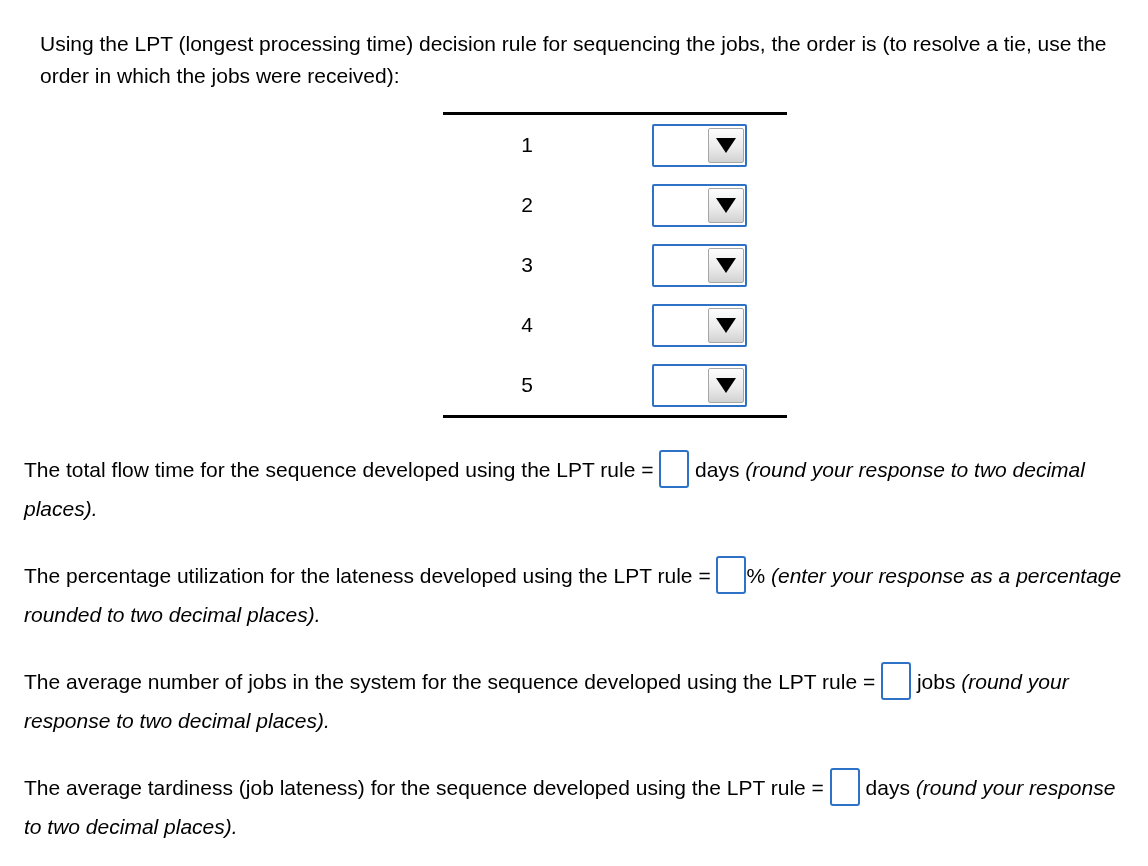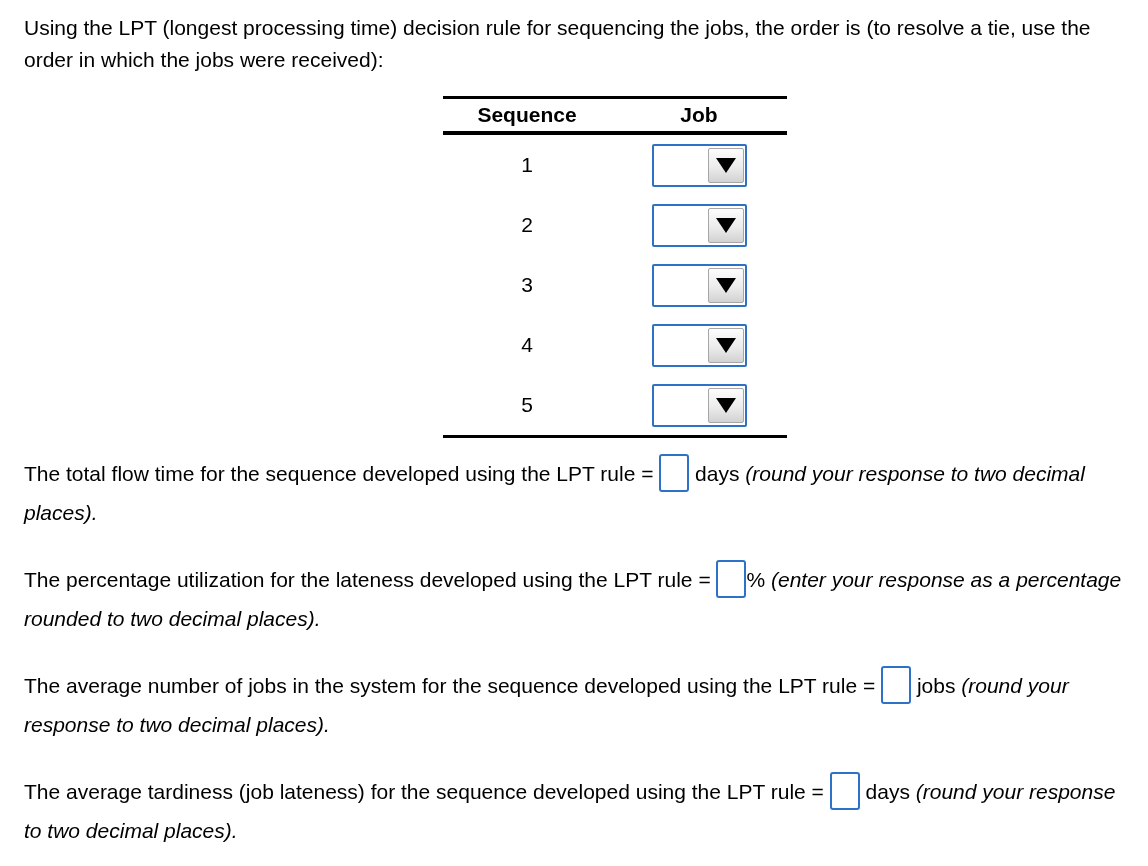--- a/index.html
+++ b/index.html
@@ -4,21 +4,21 @@
 <style>
   * { margin:0; padding:0; box-sizing:border-box; }
   html,body { background:#fff; }
   body {
     width:1148px; height:866px;
     padding:12px 24px 0 24px;
     font-family:"Liberation Sans", sans-serif;
     font-size:21px; line-height:32px; color:#000;
     overflow:hidden;
   }
-  .intro { margin:0; }
+  .intro { margin:16px; }
 
   
   .seq-table {
     width:344px;
     margin:20px 0 0 419px;
     border-top:3px solid #000;
     border-bottom:3px solid #000;
   }
   .thead {
     display:flex; align-items:center;
@@ -49,43 +49,39 @@
   }
   .tri {
     width:0; height:0;
     border-left:10px solid transparent;
     border-right:10px solid transparent;
     border-top:15px solid #000;
   }
 
   
   .q { margin-top:28px; line-height:39px; }
-  .q.first { margin-top:16px; }
+  .q.first { margin-top:32px; }
   .q i { font-style:italic; }
   .blank {
     display:inline-block; vertical-align:middle;
     width:30px; height:38px;
     border:2px solid var(--accent,#2e72c8);
     border-radius:3px;
     background:#fff;
     font-family:"Liberation Sans", sans-serif;
     font-size:19px; text-align:center; color:#000;
     outline:none; margin-top:-4px;
   }
 </style>
 </head>
 <body>
 
 <p class="intro">Using the LPT (longest processing time) decision rule for sequencing the jobs, the order is (to resolve a tie, use the order in which the jobs were received):</p>
 
 <div class="seq-table">
-  <div class="thead">
-    <span class="col-seq">Sequence</span>
-    <span class="col-job">Job</span>
-  </div>
 
   <div class="trow">
     <span class="seq-cell">1</span>
     <span class="job-cell">
       <span class="select">
         <span class="sel-value"></span>
         <span class="sel-btn">
             <span class="tri"></span>
           </span>
       </span>

